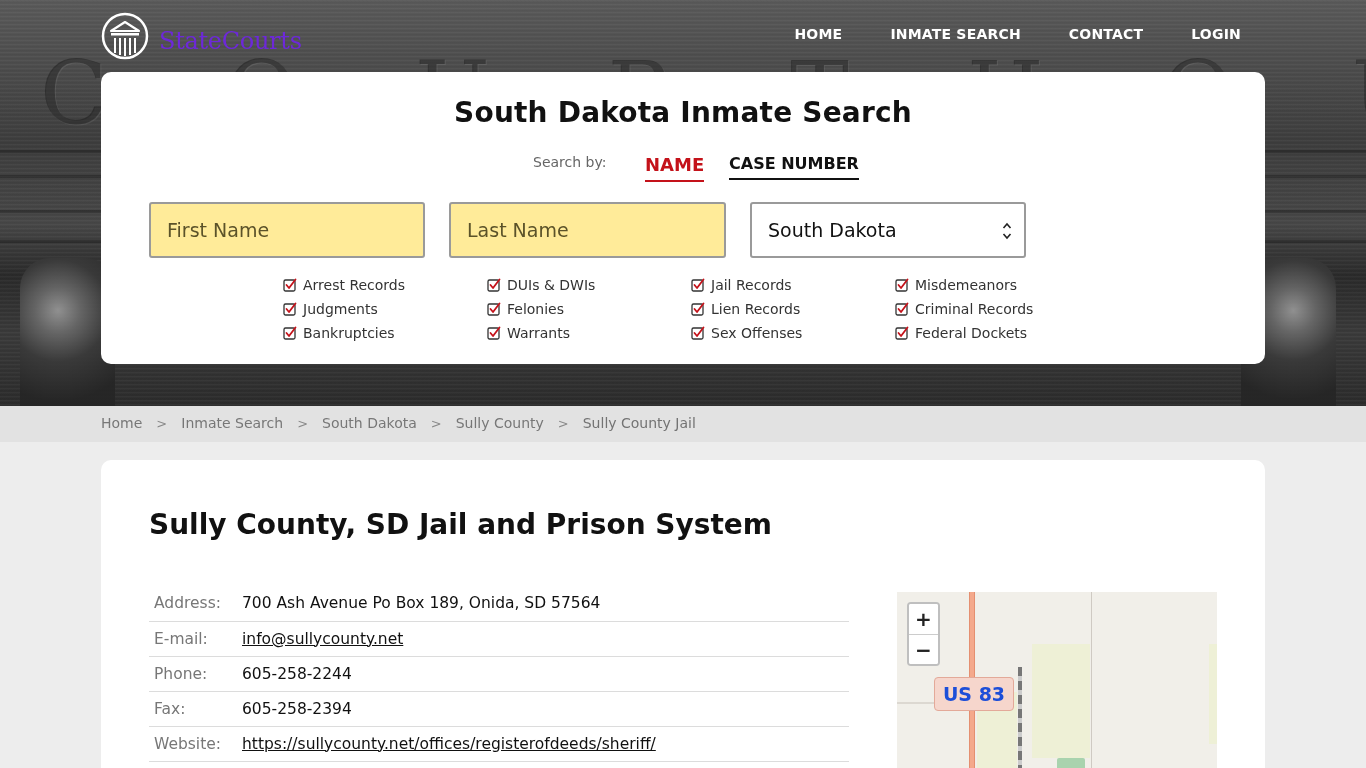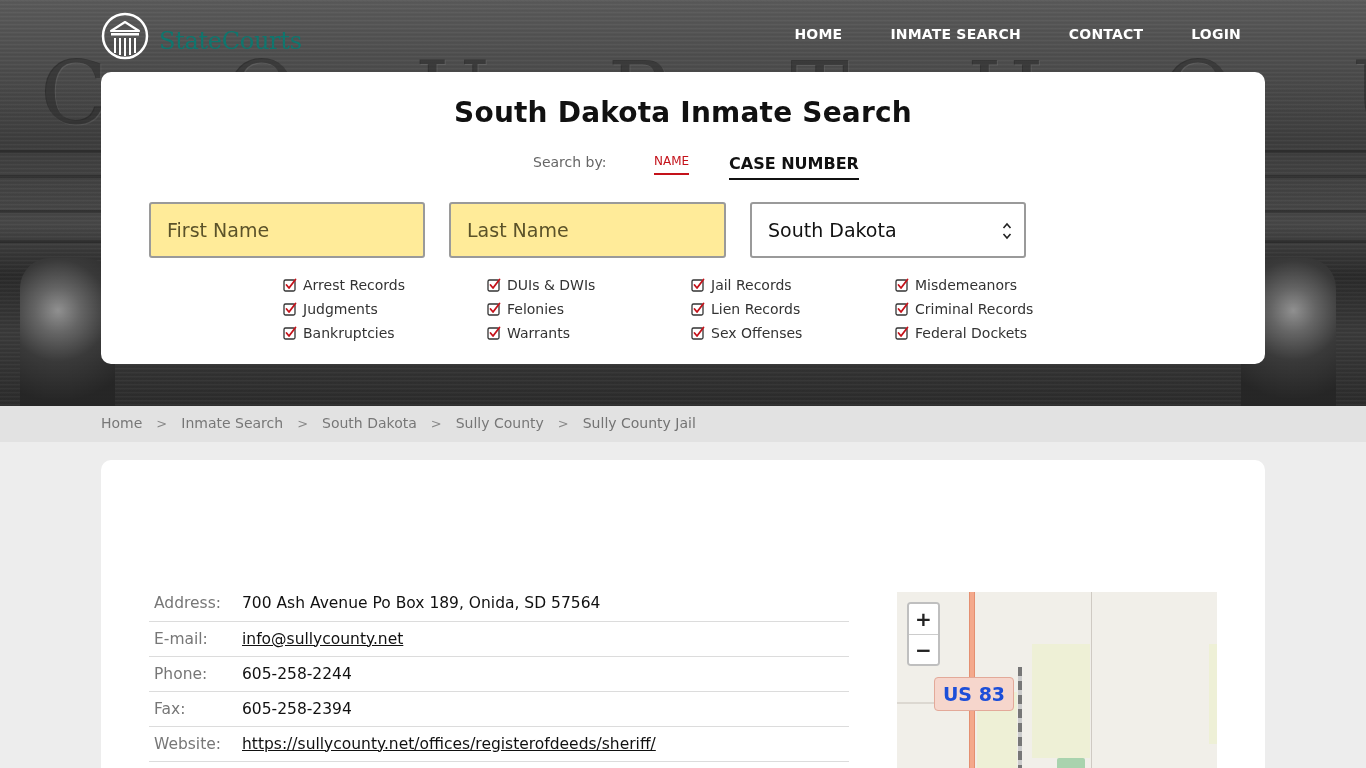--- a/index.html
+++ b/index.html
@@ -37,21 +37,21 @@
     border-radius: 30px 30px 0 0; opacity: 0.9;
   }
 
   
   .logo {
     position: absolute; left: 101px; top: 12px; height: 48px;
     display: flex; align-items: center; text-decoration: none;
   }
   .logo-icon { width: 48px; height: 48px; }
   .logo-text {
-    margin-left: 10px; color: #0f766e;
+    margin-left: 10px; color: #6d28d9;
     font-family: "DejaVu Serif", "Liberation Serif", serif; font-size: 24px; letter-spacing: -0.3px; margin-top: 9px;
   }
   .nav {
     position: absolute; top: 26px; right: 125px; display: flex; gap: 0;
   }
   .nav a {
     color: #fff; text-decoration: none; font-weight: bold; font-size: 14px;
     margin-left: 48px; letter-spacing: 0.2px;
   }
 
@@ -61,22 +61,22 @@
     background: #fff; border-radius: 10px;
   }
   .search-title {
     position: absolute; left: 0; right: 0; top: 24px; text-align: center;
     font-size: 28px; font-weight: bold; color: #111; letter-spacing: 0.2px;
   }
   .search-by {
     position: absolute; top: 82px; left: 432px; font-size: 14px; color: #666;
   }
   .tab-name {
-    position: absolute; top: 82px; left: 544px; font-size: 12px; font-weight: normal;
-    color: #c4121a; padding-bottom: 5px; border-bottom: 2px solid #c4121a; text-decoration: none; margin-left: 9px;
+    position: absolute; top: 82px; left: 544px; font-size: 18px; font-weight: bold;
+    color: #c4121a; padding-bottom: 5px; border-bottom: 2px solid #c4121a; text-decoration: none;
   }
   .tab-case {
     position: absolute; top: 82px; left: 628px; font-size: 16px; font-weight: bold;
     color: #111; padding-bottom: 5px; border-bottom: 2px solid #111; text-decoration: none;
   }
   .field {
     position: absolute; top: 130px; height: 56px; border: 2px solid #9a9a9a; border-radius: 3px;
     font-family: "DejaVu Sans", sans-serif; font-size: 19px; padding: 0 16px;
   }
   .field.yellow { background: #ffeb99; color: #333; }
@@ -313,20 +313,21 @@
     <span class="sep">&gt;</span>
     <a href="#">South Dakota</a>
     <span class="sep">&gt;</span>
     <a href="#">Sully County</a>
     <span class="sep">&gt;</span>
     <span class="current">Sully County Jail</span>
   </div>
 </div>
 
 <section class="main-card">
+  <h2 class="page-title">Sully County, SD Jail and Prison System</h2>
 
   <table class="info-table">
     <tbody>
       <tr>
         <td class="label">Address:</td>
         <td class="value">700 Ash Avenue Po Box 189, Onida, SD 57564</td>
       </tr>
       <tr>
         <td class="label">E-mail:</td>
         <td class="value"><a href="#">info@sullycounty.net</a></td>

